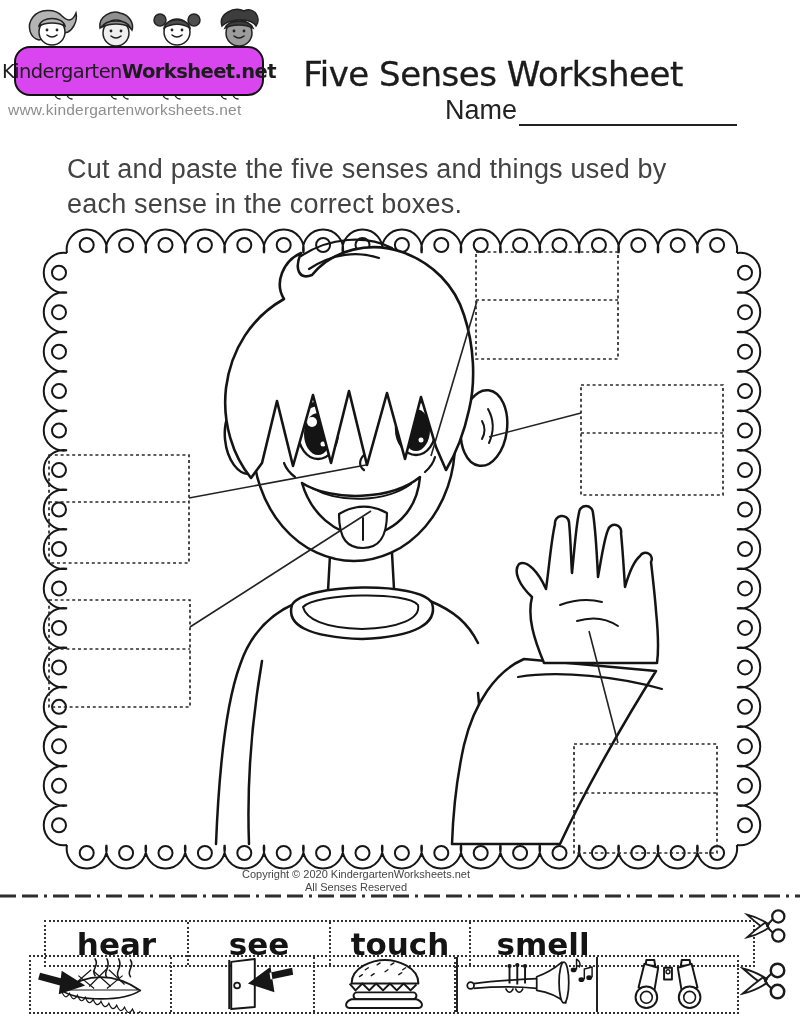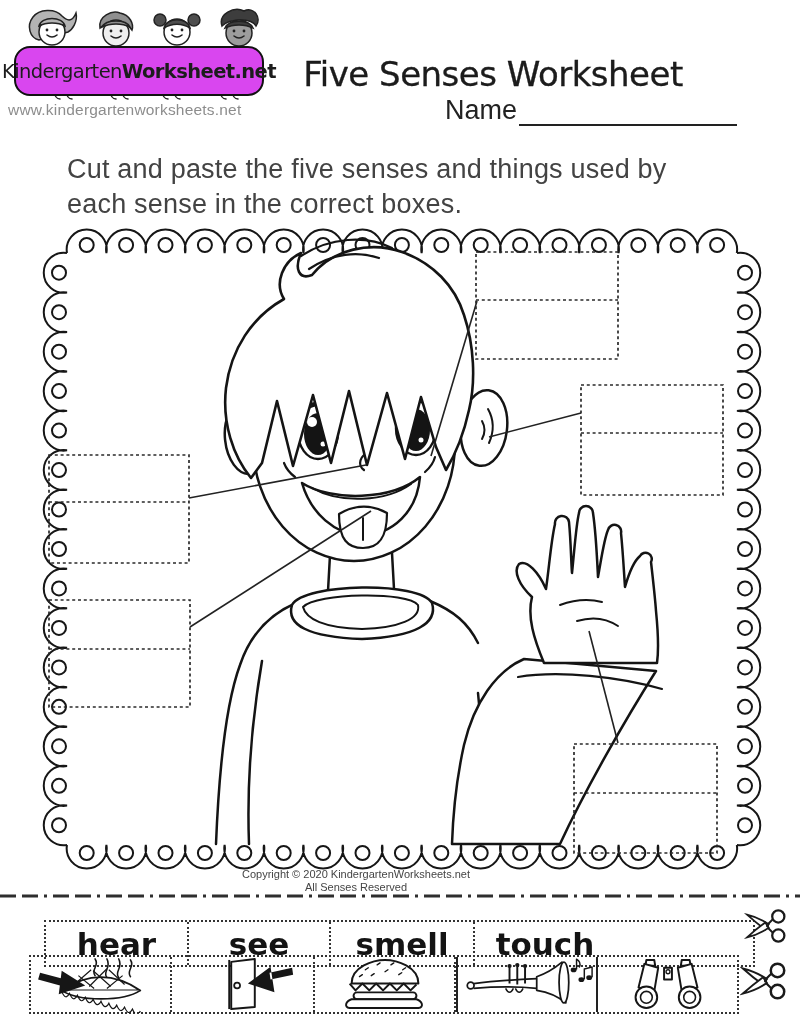--- a/index.html
+++ b/index.html
@@ -267,22 +267,22 @@
   <div>All Senses Reserved</div>
 </div>
 
 <svg class="abs" style="left:0;top:893px;" width="800" height="6" viewBox="0 0 800 6">
   <line x1="0" y1="3" x2="800" y2="3" stroke="#2e2e2e" stroke-width="2.8" stroke-dasharray="16 6 16 6 3 6"></line>
 </svg>
 
 <div class="abs word-row">
   <div class="word-cell" style="width:143px;">hear</div>
   <div class="word-cell" style="width:142px;">see</div>
+  <div class="word-cell" style="width:140px;">touch</div>
   <div class="word-cell" style="width:144px;">smell</div>
-  <div class="word-cell" style="width:140px;">touch</div>
 </div>
 
 <svg class="abs" style="left:742px;top:906px;" width="50" height="40" viewBox="0 0 52 46">
   <g stroke="#1a1a1a" fill="#fff">
     <path d="M3 10 Q16 13 28 21 L24 27 Q13 19 3 10 Z" stroke-width="2"></path>
     <path d="M3 36 Q16 33 28 25 L24 19 Q13 27 3 36 Z" stroke-width="2"></path>
     <path d="M27 21 L33 15 M27 25 L33 31" stroke-width="2.2" fill="none"></path>
     <circle cx="39" cy="12" r="7" stroke-width="2.6" fill="none"></circle>
     <circle cx="39" cy="34" r="7" stroke-width="2.6" fill="none"></circle>
     <circle cx="26.5" cy="23" r="1.6" fill="#1a1a1a" stroke="none"></circle>

